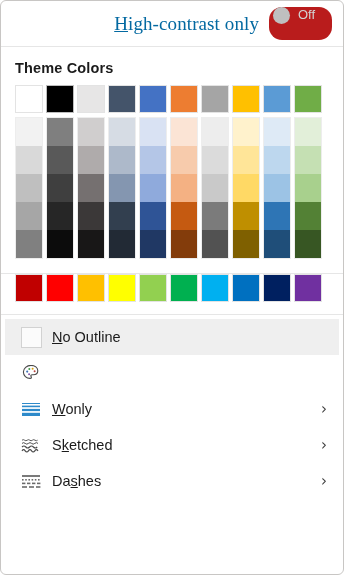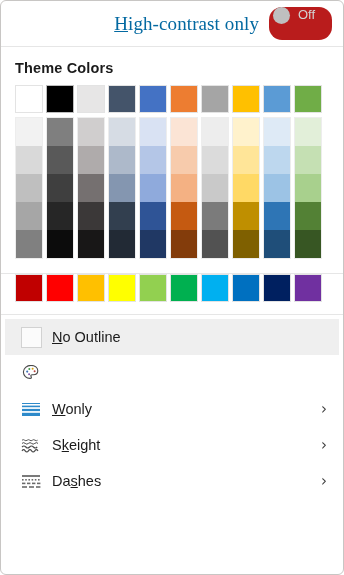--- a/index.html
+++ b/index.html
@@ -299,21 +299,21 @@
       </div>
       <div class="menu-item">
         <span class="menu-icon">
           <svg width="20" height="20" viewBox="0 0 20 20">
             <path d="M1 5.2q1.3-1.1 2.6 0t2.6 0 2.6 0 2.6 0 2.6 0 2.6 0" fill="none" stroke="#4a4a4a" stroke-width="0.9"></path>
             <path d="M1 8.4q1.6-1.5 3.2 0t3.2 0 3.2 0 3.2 0 3.2 0" fill="none" stroke="#4a4a4a" stroke-width="1"></path>
             <path d="M1 12.0q1.9-2 3.8 0t3.8 0 3.8 0 3.8 0" fill="none" stroke="#4a4a4a" stroke-width="1.1"></path>
             <path d="M1 15.8q1.6-2.2 3.2 0t3.2 0 3.2 0 3.2 0 3.2 0" fill="none" stroke="#4a4a4a" stroke-width="1.2"></path>
           </svg>
         </span>
-        <span class="menu-text"><span>S</span><span class="acc">k</span><span>eight</span></span>
+        <span class="menu-text"><span>S</span><span class="acc">k</span><span>etched</span></span>
         <span class="chevron">›</span>
       </div>
       <div class="menu-item">
         <span class="menu-icon">
           <svg width="20" height="20" viewBox="0 0 20 20">
             <rect x="1" y="4.2" width="18" height="1.6" fill="#5a5a5a"></rect>
             <g fill="#6a6a6a">
               <rect x="1" y="8.0" width="1.6" height="1.6"></rect>
               <rect x="4.2" y="8.0" width="1.6" height="1.6"></rect>
               <rect x="7.4" y="8.0" width="1.6" height="1.6"></rect>

